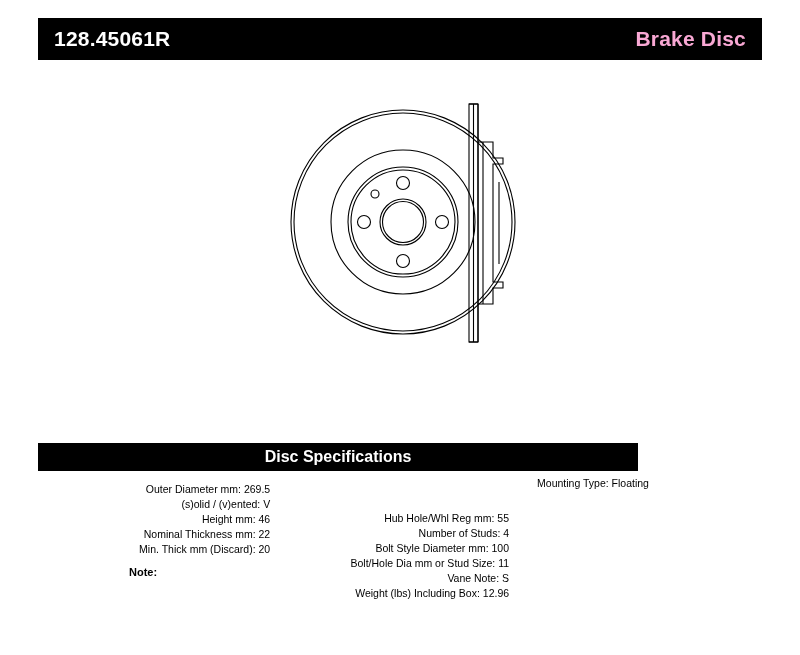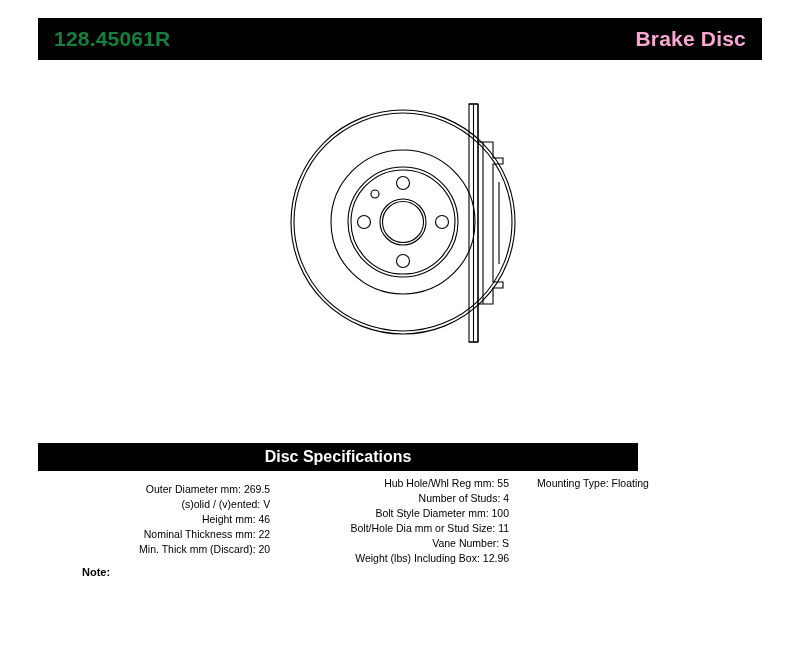--- a/index.html
+++ b/index.html
@@ -24,21 +24,21 @@
     width: 724px;
     height: 42px;
     background: #000000;
     display: flex;
     align-items: center;
     justify-content: space-between;
     box-sizing: border-box;
     padding: 0 16px;
   }
   .header-part {
-    color: #15803d;
+    color: #ffffff;
     font-size: 21px;
     font-weight: bold;
     letter-spacing: 0.2px;
   }
   .header-title {
     color: #f9a8d4;
     font-size: 21px;
     font-weight: bold;
     letter-spacing: 0.2px;
   }
@@ -98,41 +98,42 @@
     text-align: right;
     padding-right: 14px;
     box-sizing: border-box;
     margin-top: 6px;
   }
   .spec-col-2 {
     width: 33%;
     text-align: right;
     padding-right: 14px;
     box-sizing: border-box;
+    margin-top: 35px;
   }
   .spec-col-3 {
     width: 33%;
     text-align: left;
     padding-left: 14px;
     box-sizing: border-box;
   }
   .spec-line {
     white-space: nowrap;
   }
 
   .note-row {
     position: absolute;
     left: 38px;
     top: 566px;
     width: 724px;
     font-size: 11px;
     font-weight: bold;
   }
   .note-label {
-    margin-left: 44px;
+    margin-left: 91px;
   }
 </style>
 </head>
 <body>
 
 <div class="header-bar">
   <span class="header-part">128.45061R</span>
   <span class="header-title">Brake Disc</span>
 </div>
 
@@ -191,21 +192,21 @@
     <div class="spec-line">(s)olid / (v)ented: V</div>
     <div class="spec-line">Height mm: 46</div>
     <div class="spec-line">Nominal Thickness mm: 22</div>
     <div class="spec-line">Min. Thick mm (Discard): 20</div>
   </div>
   <div class="spec-col spec-col-2">
     <div class="spec-line">Hub Hole/Whl Reg mm: 55</div>
     <div class="spec-line">Number of Studs: 4</div>
     <div class="spec-line">Bolt Style Diameter mm: 100</div>
     <div class="spec-line">Bolt/Hole Dia mm or Stud Size: 11</div>
-    <div class="spec-line">Vane Number: S</div>
+    <div class="spec-line">Vane Note: S</div>
     <div class="spec-line">Weight (lbs) Including Box: 12.96</div>
   </div>
   <div class="spec-col spec-col-3">
     <div class="spec-line">Mounting Type: Floating</div>
   </div>
 </div>
 
 <div class="note-row">
   <span class="note-label">Note:</span>
   <span></span>

